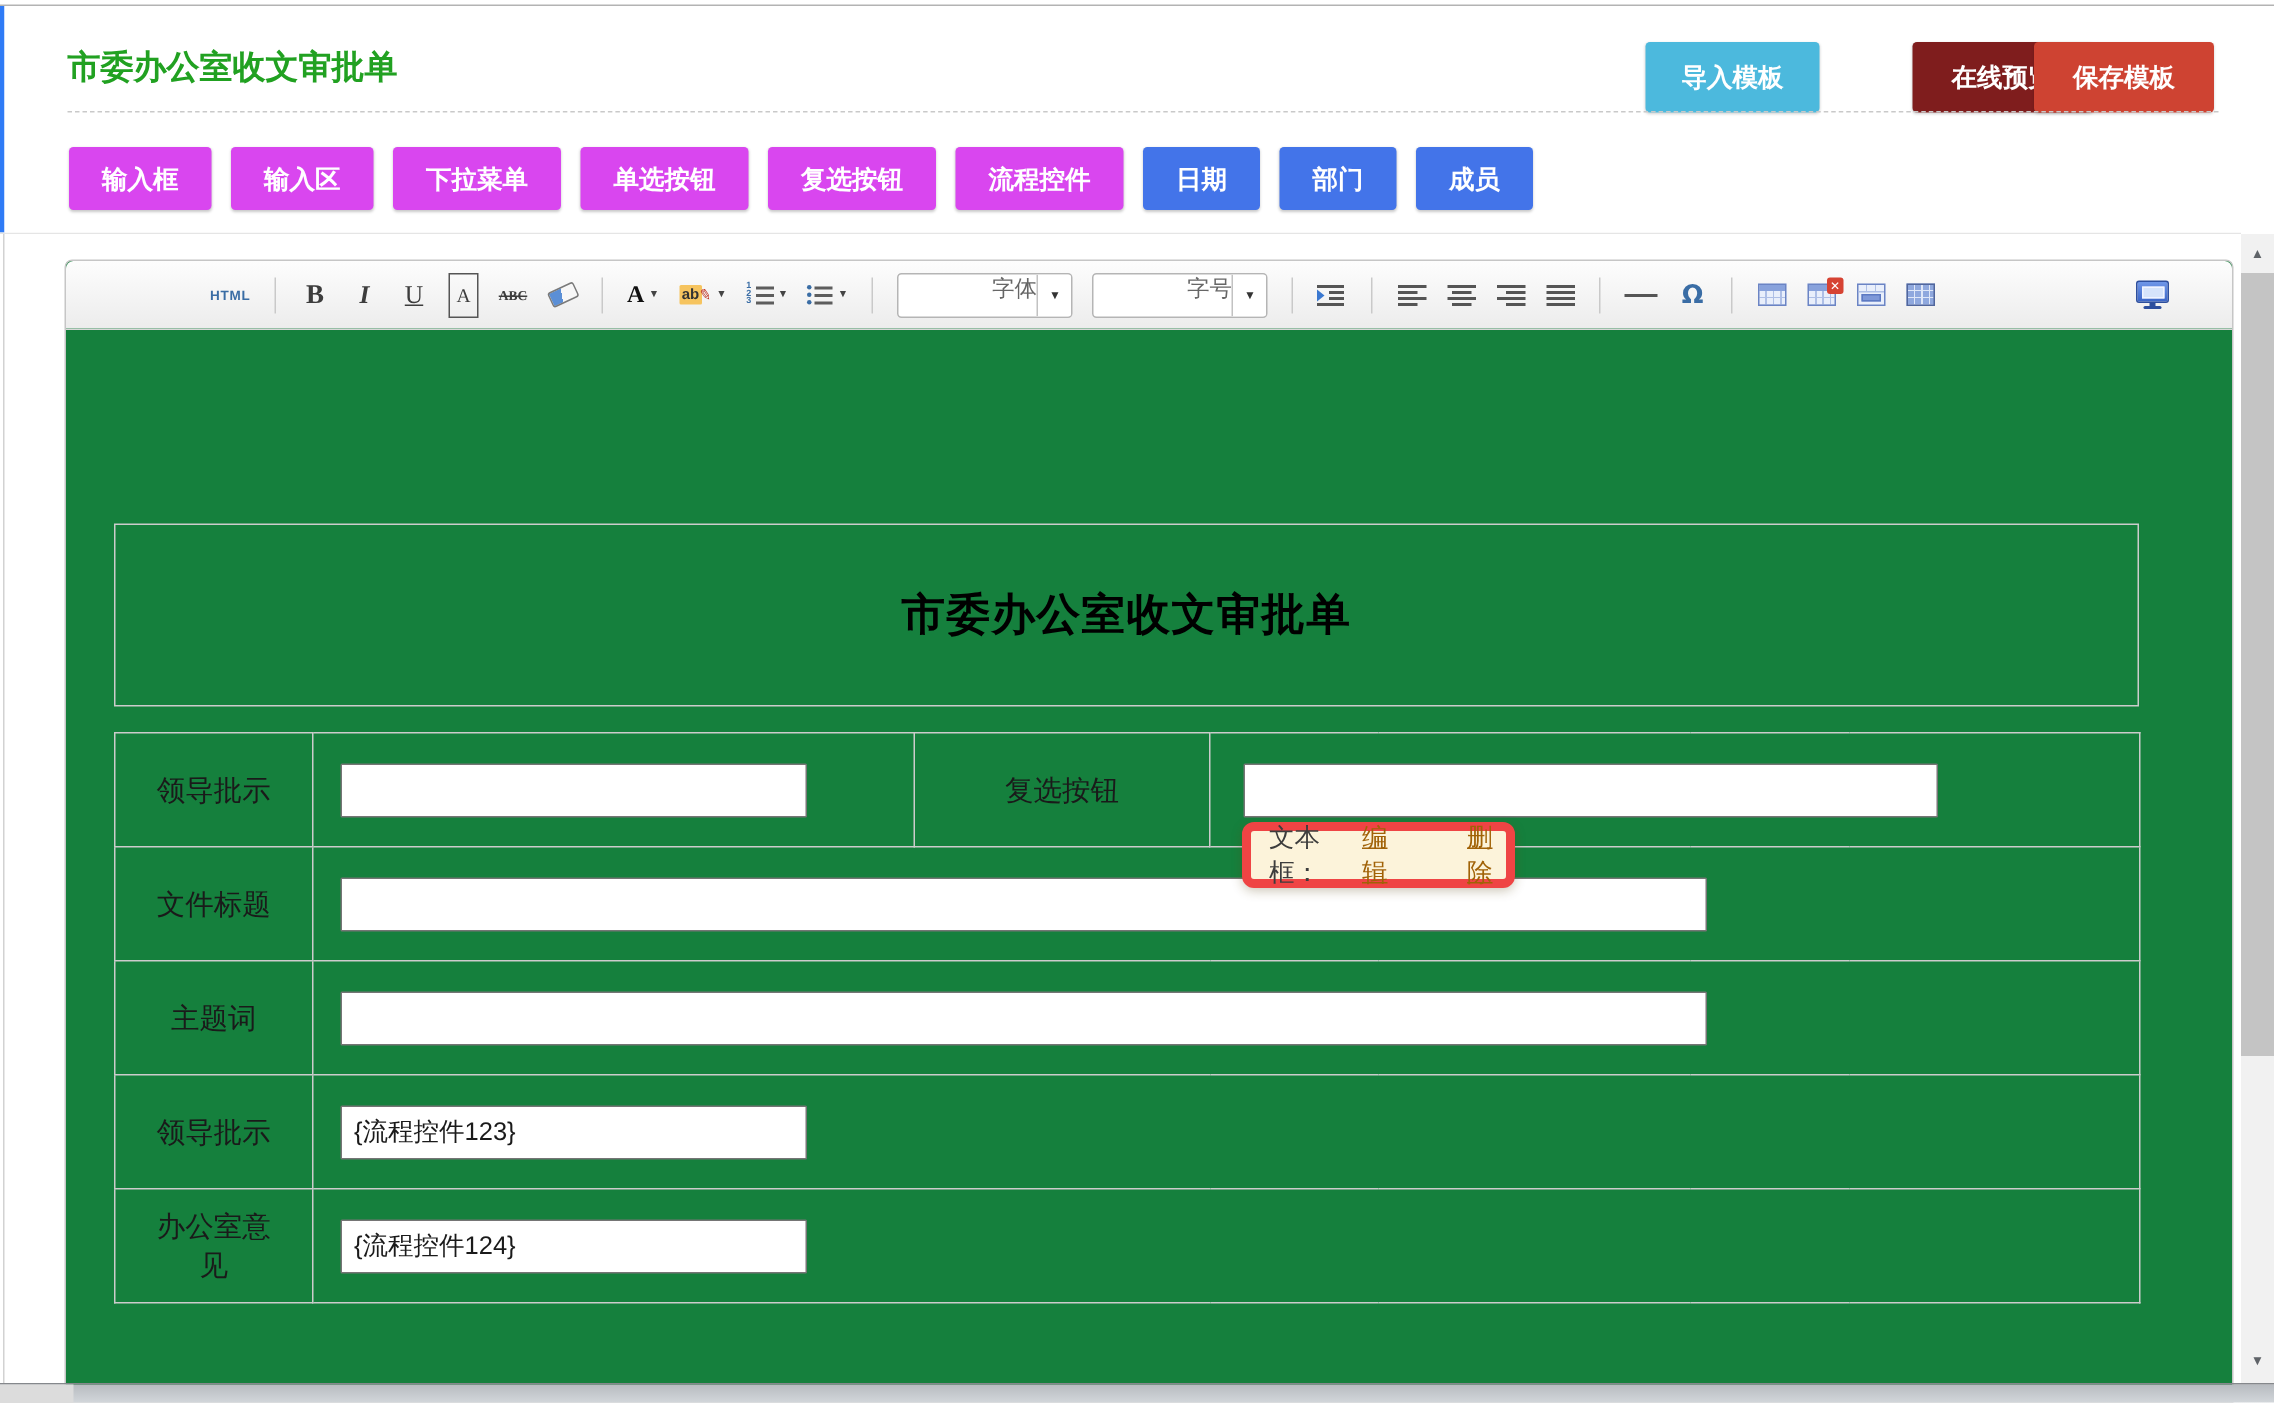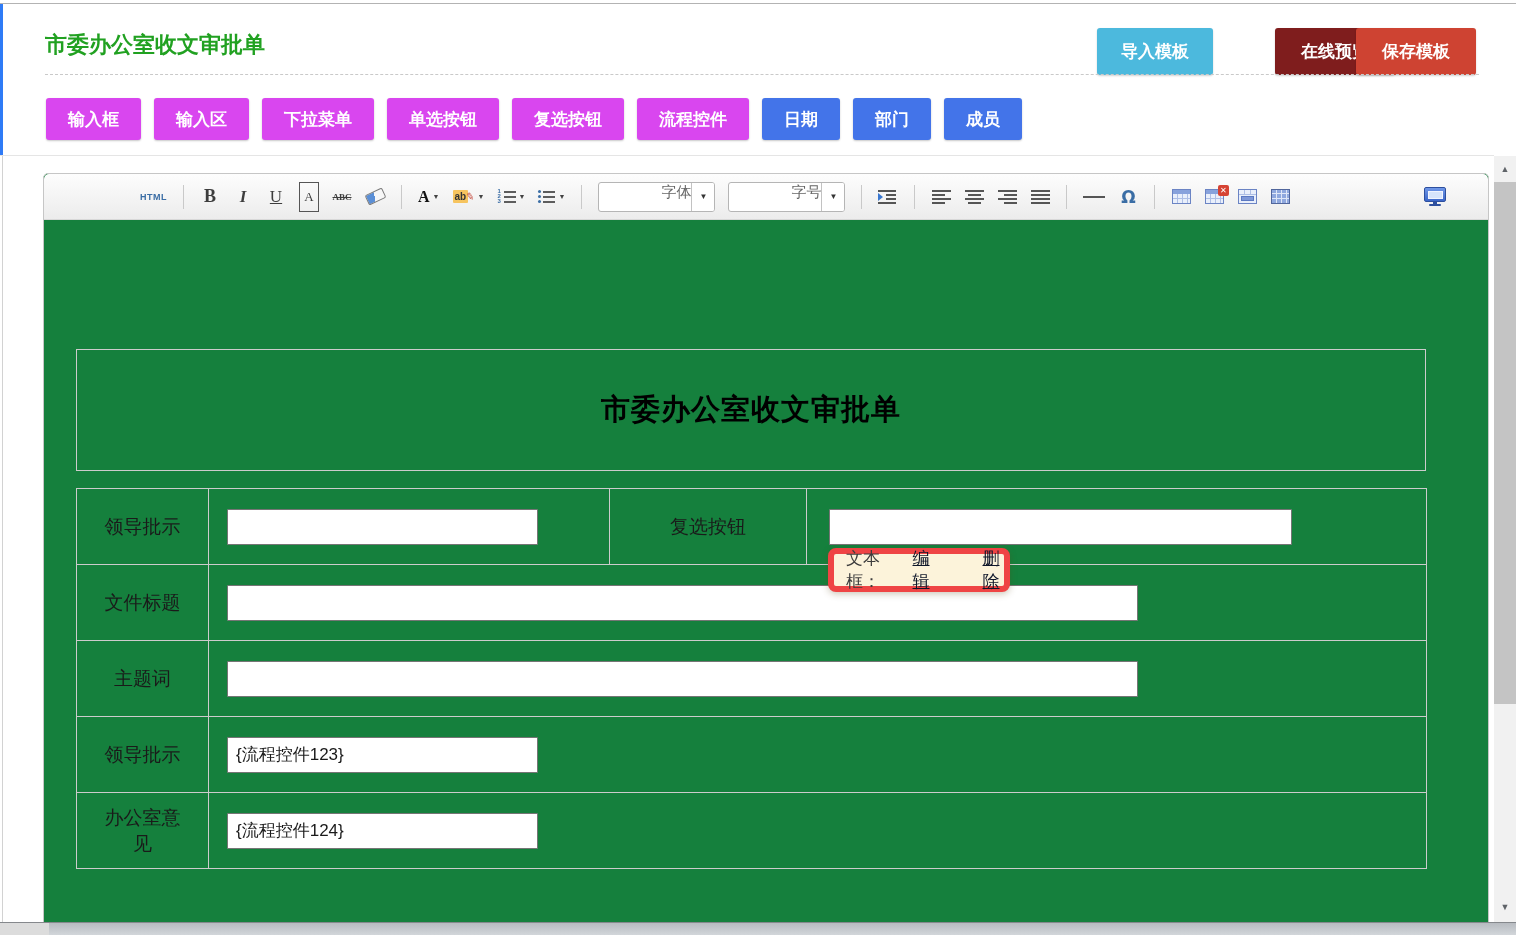--- a/index.html
+++ b/index.html
@@ -123,21 +123,21 @@
   .in-full { width:911px; margin-left:18px; }
   .in-s1 { width:165px; margin-left:18px; }
   .in-s2 { width:133px; margin-left:6px; }
   .in-s3 { width:133px; margin-left:15px; }
 
   
   #tooltip { left:828px; top:548px; width:182px; height:44px; background:#fcf3da;
     border:6px solid #ef4444; border-radius:8px; box-shadow:0 2px 7px rgba(90,70,20,.30);
     display:flex; align-items:center; padding-left:12px; z-index:40;
     font:17px "Liberation Serif",serif; color:#3d3d3d; }
-  #tooltip a { color:#0f172a; text-decoration:underline; cursor:pointer;text-align:center; }
+  #tooltip a { color:#a16207; text-decoration:underline; cursor:pointer; }
   #tt-edit { margin-left:10px; }
   #tt-del  { margin-left:44px; }
 
   
   #scrollbar { left:1494px; top:156px; width:22px; height:766px; background:#f1f1f1; }
   .sb-arrow { position:absolute; left:0; width:22px; height:22px; text-align:center;
     font-size:9px; line-height:22px; color:#5f6368; cursor:pointer; }
   #sb-up { top:2px; } #sb-down { bottom:4px; }
   #sb-thumb { position:absolute; left:0; top:26px; width:22px; height:522px; background:#c4c4c4; cursor:pointer; }
   #bottom-bar { left:0; top:922px; width:1516px; height:13px; z-index:60;

